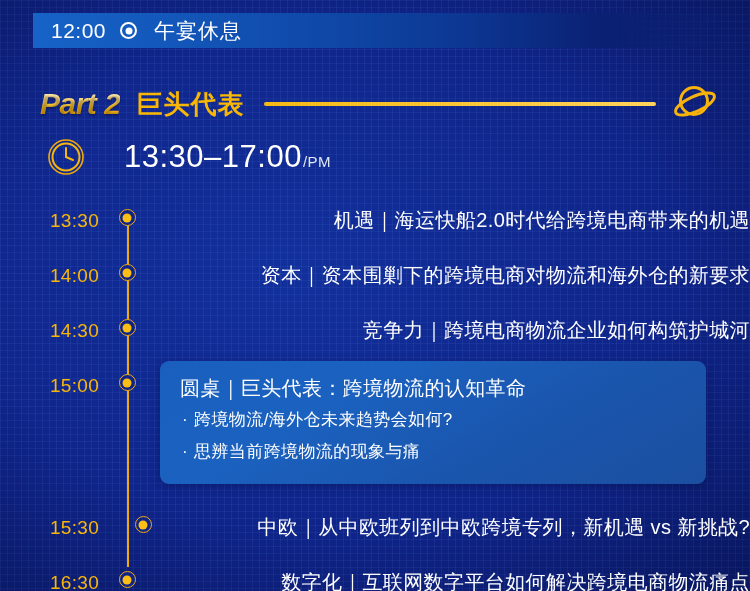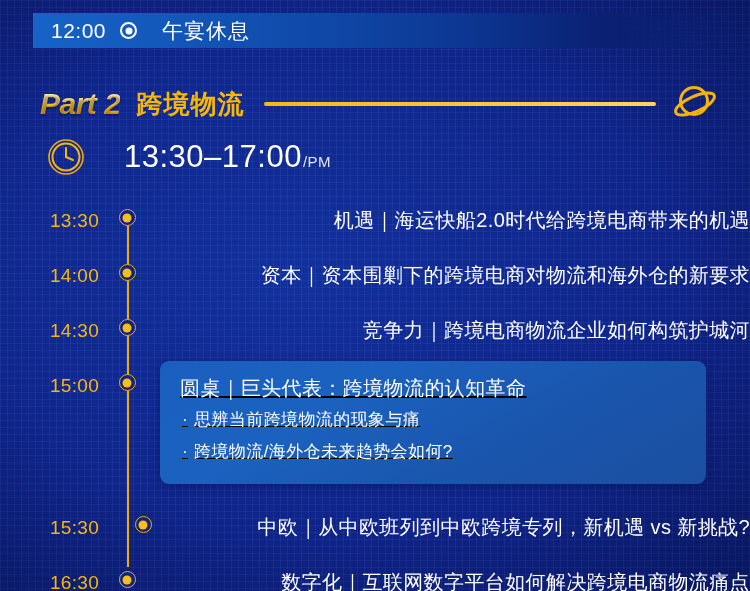--- a/index.html
+++ b/index.html
@@ -71,21 +71,21 @@
   #lunch-dot-icon::after {
     content: "";
     position: absolute;
     left: 50%; top: 50%;
     transform: translate(-50%, -50%);
     width: 7px; height: 7px;
     border-radius: 50%;
     background: #ffffff;
   }
   #lunch-label {
-    margin-left: 25px;
+    margin-left: 17px;
     color: #ffffff;
     font-size: 21px;
     letter-spacing: 1px;
   }
 
   
   #part-header {
     position: absolute;
     left: 40px;
     top: 82px;
@@ -218,21 +218,21 @@
   .tl-text {
     color: #ffffff;
     font-size: 20px;
     line-height: 29px;
     letter-spacing: 0.4px;
     white-space: nowrap;
     text-align: right;
   }
 
   
-  .tl-row.is-card .tl-body { padding-top: 0; padding-left: 16px; text-decoration: underline; }
+  .tl-row.is-card .tl-body { padding-top: 0; padding-left: 16px; }
   #roundtable-card {
     background: linear-gradient(150deg, #1a5fbd 0%, #1b62c0 30%, #1a56ae 62%, #1b4fa0 100%);
     border-radius: 9px;
     padding: 12px 20px 16px 20px;
     width: 546px;
     box-shadow: 0 2px 10px rgba(3,12,55,0.35);
   }
   #roundtable-title {
     color: #ffffff;
     font-size: 20px;
@@ -262,21 +262,21 @@
   <div id="vignette"></div>
 
   <div id="lunch-banner">
     <span id="lunch-time">12:00</span>
     <span id="lunch-dot-icon"></span>
     <span id="lunch-label">午宴休息</span>
   </div>
 
   <div id="part-header">
     <span id="part-number">Part 2</span>
-    <span id="part-title">跨境物流</span>
+    <span id="part-title">巨头代表</span>
     <span id="part-rule"></span>
     <span id="planet-icon">
       <svg viewBox="0 0 48 44" width="48" height="44" aria-hidden="true">
         <circle cx="22" cy="19" r="13.5" fill="none" stroke="#f7b20c" stroke-width="3"></circle>
         <ellipse cx="23" cy="22" rx="21" ry="7.5" fill="none" stroke="#f7b20c" stroke-width="3" transform="rotate(-24 23 22)"></ellipse>
       </svg>
     </span>
   </div>
 
   <div id="session-time-row">
@@ -328,25 +328,25 @@
 
     <div class="tl-row is-card">
       <div class="tl-time">15:00</div>
       <div class="tl-marker">
           <span class="tl-dot"></span>
         </div>
       <div class="tl-body">
         <div id="roundtable-card">
           <div id="roundtable-title">圆桌｜巨头代表：跨境物流的认知革命</div>
           <div class="rt-bullet">
+            <span class="dotmark">·</span><span>跨境物流/海外仓未来趋势会如何?</span>
+          </div>
+          <div class="rt-bullet">
             <span class="dotmark">·</span><span>思辨当前跨境物流的现象与痛</span>
           </div>
-          <div class="rt-bullet">
-            <span class="dotmark">·</span><span>跨境物流/海外仓未来趋势会如何?</span>
-          </div>
         </div>
       </div>
     </div>
 
     <div class="tl-row" style="margin-top:19px;gap:16px;">
       <div class="tl-time">15:30</div>
       <div class="tl-marker">
           <span class="tl-dot"></span>
         </div>
       <div class="tl-body">

